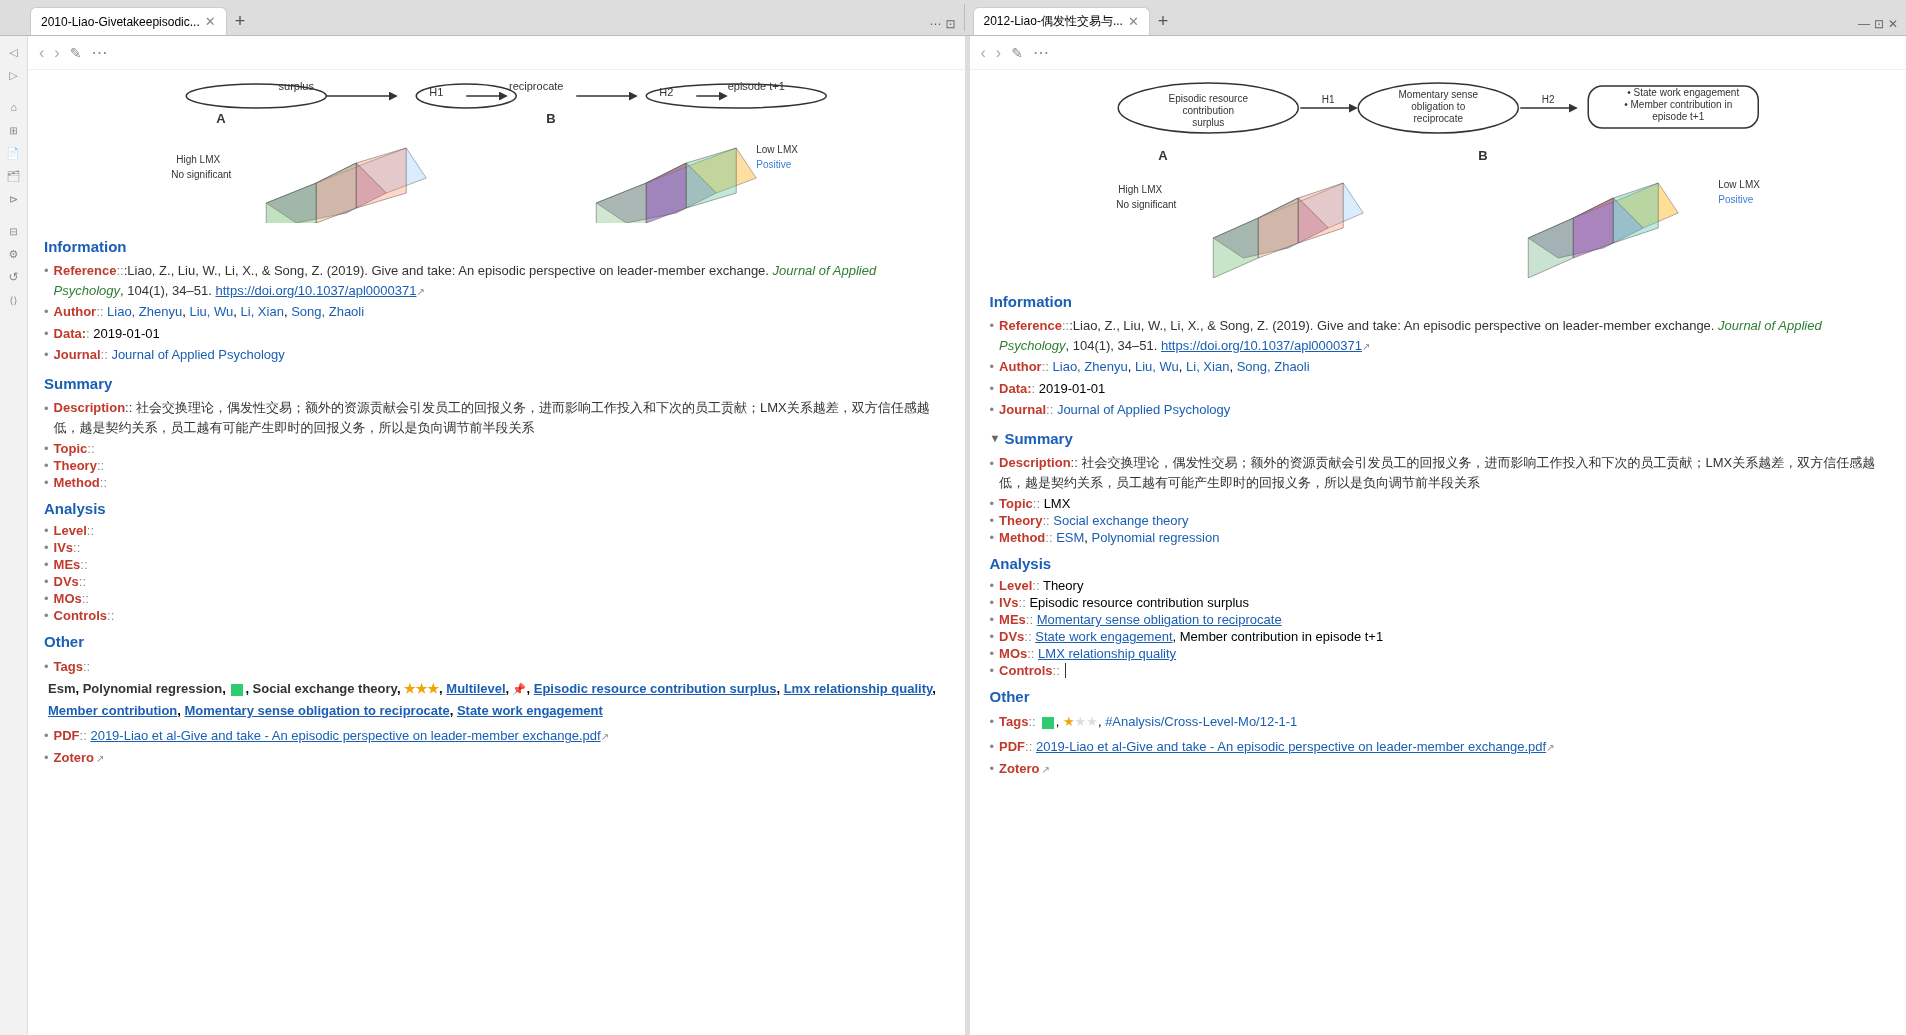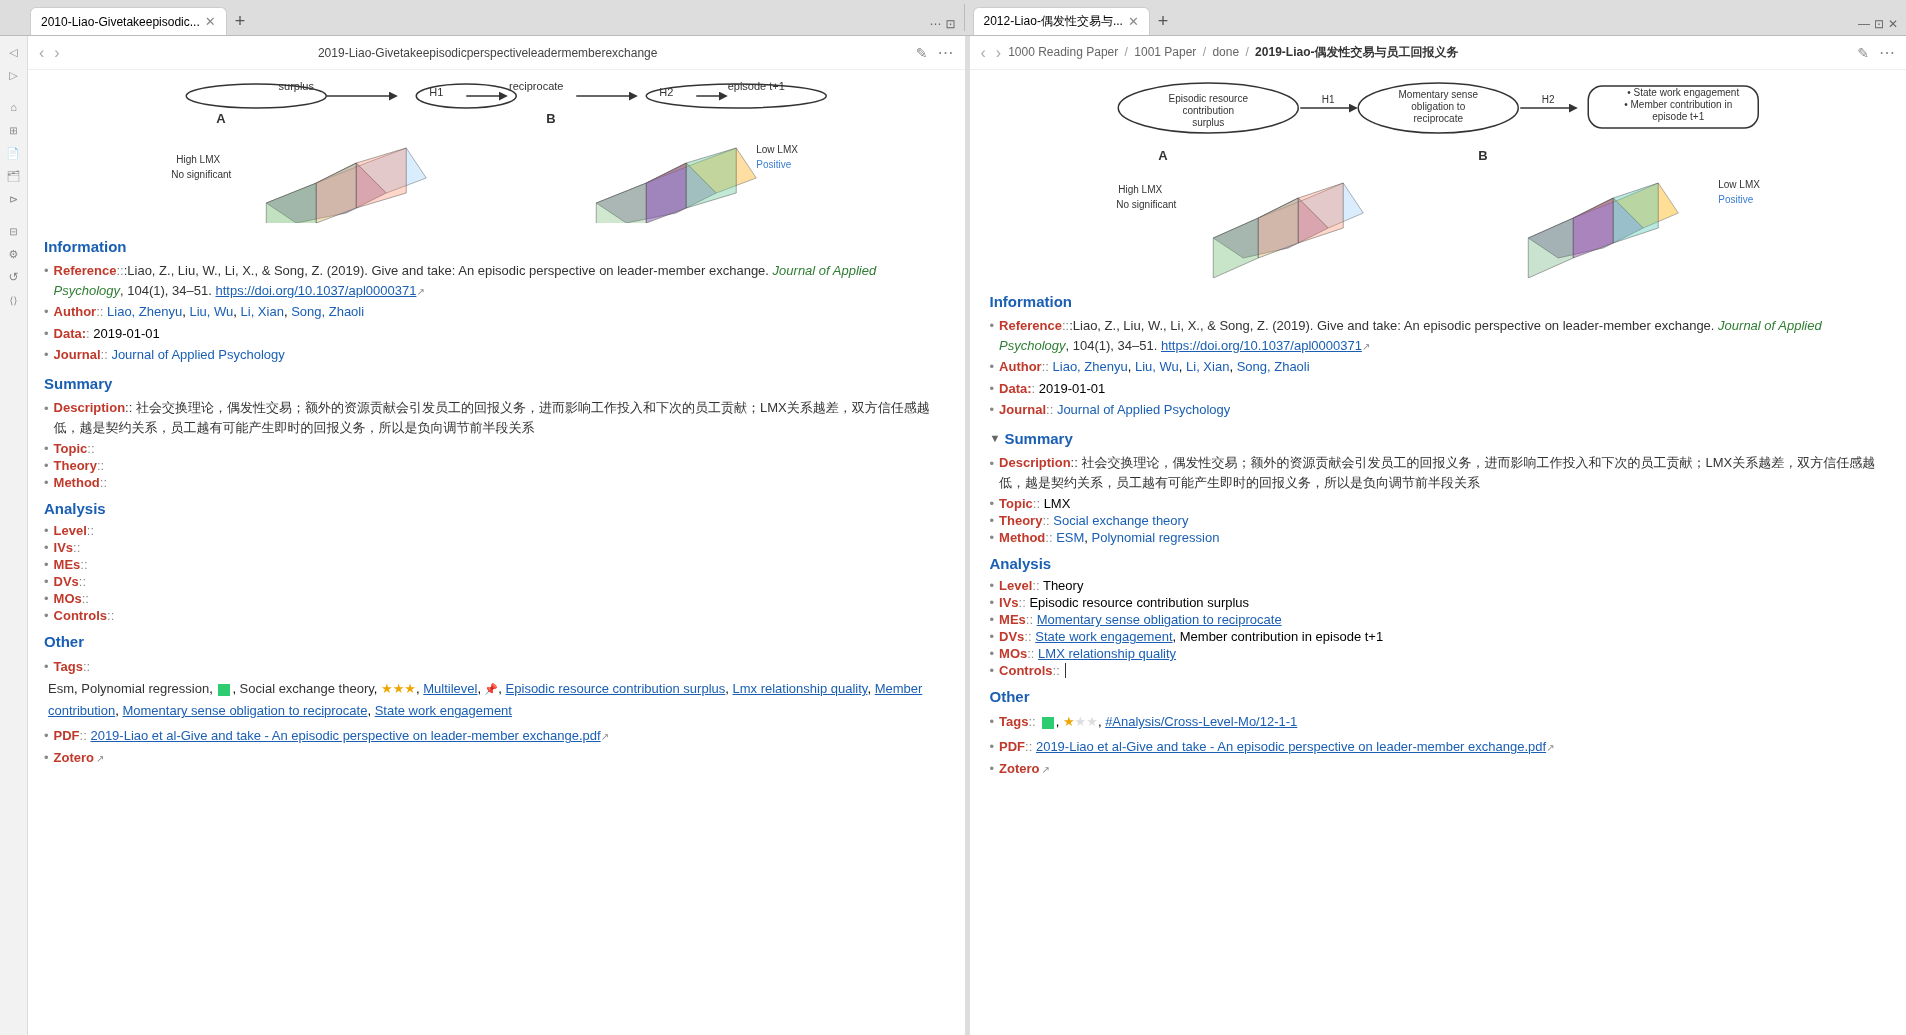--- a/index.html
+++ b/index.html
@@ -58,21 +58,20 @@
       <div style="width:20px;height:20px;display:flex;align-items:center;justify-content:center;font-size:11px;color:#888;cursor:pointer;">⚙</div>
       <div style="width:20px;height:20px;display:flex;align-items:center;justify-content:center;font-size:12px;color:#888;cursor:pointer;">↺</div>
       <div style="width:20px;height:20px;display:flex;align-items:center;justify-content:center;font-size:10px;color:#888;cursor:pointer;">⟨⟩</div>
     </div>
 
     <div style="flex:1;display:flex;flex-direction:column;background:white;overflow:hidden;border-right:1px solid #ddd;">
 
       <div style="display:flex;align-items:center;height:34px;padding:0 8px;border-bottom:1px solid #eee;gap:4px;flex-shrink:0;">
         <button style="background:none;border:none;cursor:pointer;color:#aaa;font-size:16px;padding:0 3px;">‹</button>
         <button style="background:none;border:none;cursor:pointer;color:#aaa;font-size:16px;padding:0 3px;">›</button>
-        <div style="flex:1;text-align:center;font-size:12px;color:#444;overflow:hidden;text-overflow:ellipsis;white-space:nowrap;">2019-Liao-Givetakeepisodicperspectiveleadermemberexchange</div>
         <button style="background:none;border:none;cursor:pointer;color:#888;font-size:14px;padding:0 3px;">✎</button>
         <button style="background:none;border:none;cursor:pointer;color:#888;font-size:16px;padding:0 3px;">⋯</button>
       </div>
 
       <div style="flex:1;overflow-y:auto;padding:0 16px 20px 16px;">
 
         <div style="margin: 8px 0 12px 0; text-align:center;">
           <svg width="100%" height="145" viewBox="0 0 680 145">
 
             <text x="140" y="12" text-anchor="middle" font-size="11" fill="#333">surplus</text>
@@ -199,21 +198,21 @@
           </div>
         </div>
 
         <div>
           <div style="font-size:15px;font-weight:700;color:#1a5fb4;margin:10px 0 6px 0;">Other</div>
 
           <div style="display:flex;flex-wrap:wrap;margin:2px 0;line-height:1.7;font-size:13px;align-items:baseline;">
             <span style="color:#888;margin-right:5px;flex-shrink:0;">•</span>
             <span style="font-weight:700;color:#c0392b;flex-shrink:0;">Tags</span>
               <span style="color:#888;flex-shrink:0;">::</span>
-            <span style="margin-left:4px;">
+            <span style="margin-left:4px;font-weight:bold;">
               <a style="color:#333;cursor:pointer;">Esm</a>, 
               <a style="color:#333;cursor:pointer;">Polynomial regression</a>, 
               <span style="display:inline-block;width:12px;height:12px;background:#2ecc71;vertical-align:middle;margin:0 2px;"></span>, 
               <a style="color:#333;cursor:pointer;">Social exchange theory</a>, 
               <span style="color:#f0a500;">★</span><span style="color:#f0a500;">★</span><span style="color:#f0a500;">★</span>, 
               <a style="color:#1a5fb4;cursor:pointer;text-decoration:underline;">Multilevel</a>, 
               <span style="font-size:11px;">📌</span>, 
               <a style="color:#1a5fb4;cursor:pointer;text-decoration:underline;">Episodic resource contribution surplus</a>, 
               <a style="color:#1a5fb4;cursor:pointer;text-decoration:underline;">Lmx relationship quality</a>, 
               <a style="color:#1a5fb4;cursor:pointer;text-decoration:underline;">Member contribution</a>, 
@@ -236,29 +235,20 @@
     </div>
 
     <div style="width:4px;background:#ddd;cursor:col-resize;flex-shrink:0;"></div>
 
     <div style="flex:1;display:flex;flex-direction:column;background:white;overflow:hidden;">
 
       <div style="display:flex;align-items:center;height:34px;padding:0 8px;border-bottom:1px solid #eee;gap:4px;flex-shrink:0;">
         <button style="background:none;border:none;cursor:pointer;color:#aaa;font-size:16px;padding:0 3px;">‹</button>
         <button style="background:none;border:none;cursor:pointer;color:#aaa;font-size:16px;padding:0 3px;">›</button>
 
-        <div style="flex:1;font-size:12px;color:#666;overflow:hidden;text-overflow:ellipsis;white-space:nowrap;">
-          <span style="cursor:pointer;color:#666;">1000 Reading Paper</span>
-          <span style="color:#999;margin:0 3px;">/</span>
-          <span style="cursor:pointer;color:#666;">1001 Paper</span>
-          <span style="color:#999;margin:0 3px;">/</span>
-          <span style="cursor:pointer;color:#666;">done</span>
-          <span style="color:#999;margin:0 3px;">/</span>
-          <strong style="color:#333;font-weight:600;">2019-Liao-偶发性交易与员工回报义务</strong>
-        </div>
         <button style="background:none;border:none;cursor:pointer;color:#888;font-size:14px;padding:0 3px;">✎</button>
         <button style="background:none;border:none;cursor:pointer;color:#888;font-size:16px;padding:0 3px;">⋯</button>
       </div>
 
       <div style="flex:1;overflow-y:auto;padding:0 20px 20px 20px;">
 
         <div style="margin:8px 0 12px 0;text-align:center;">
           <svg width="100%" height="200" viewBox="0 0 660 200">
 
             <ellipse cx="100" cy="30" rx="90" ry="25" fill="none" stroke="#333" stroke-width="1.5"></ellipse>
@@ -406,21 +396,21 @@
         <div>
           <div style="font-size:15px;font-weight:700;color:#1a5fb4;margin:10px 0 6px 0;">Other</div>
 
           <div style="display:flex;flex-wrap:wrap;margin:2px 0;line-height:1.7;font-size:13px;align-items:baseline;">
             <span style="color:#888;margin-right:5px;flex-shrink:0;">•</span>
             <span style="font-weight:700;color:#c0392b;flex-shrink:0;">Tags</span>
               <span style="color:#888;flex-shrink:0;">::</span>
             <span style="margin-left:4px;">
               <span style="display:inline-block;width:12px;height:12px;background:#2ecc71;vertical-align:middle;margin:0 2px;"></span>, 
               <span style="color:#f0a500;">★</span><span style="color:#ddd;">★</span><span style="color:#ddd;">★</span>, 
-              <a style="color:#1a5fb4;cursor:pointer;text-decoration:underline;">#Analysis/Cross-Level-Mo/12-1-1</a>
+              <a style="color:#1a5fb4;cursor:pointer;">#Analysis/Cross-Level-Mo/12-1-1</a>
             </span>
           </div>
 
           <div style="display:flex;margin:4px 0;font-size:13px;line-height:1.5;">
             <span style="color:#888;margin-right:5px;flex-shrink:0;">•</span>
             <span><span style="font-weight:700;color:#c0392b;">PDF</span><span style="color:#888;">::</span> <a style="color:#1a5fb4;cursor:pointer;text-decoration:underline;font-size:13px;">2019-Liao et al-Give and take - An episodic perspective on leader-member exchange.pdf</a><span style="font-size:10px;color:#888;">↗</span></span>
           </div>
 
           <div style="display:flex;margin:2px 0;font-size:13px;">
             <span style="color:#888;margin-right:5px;">•</span>

